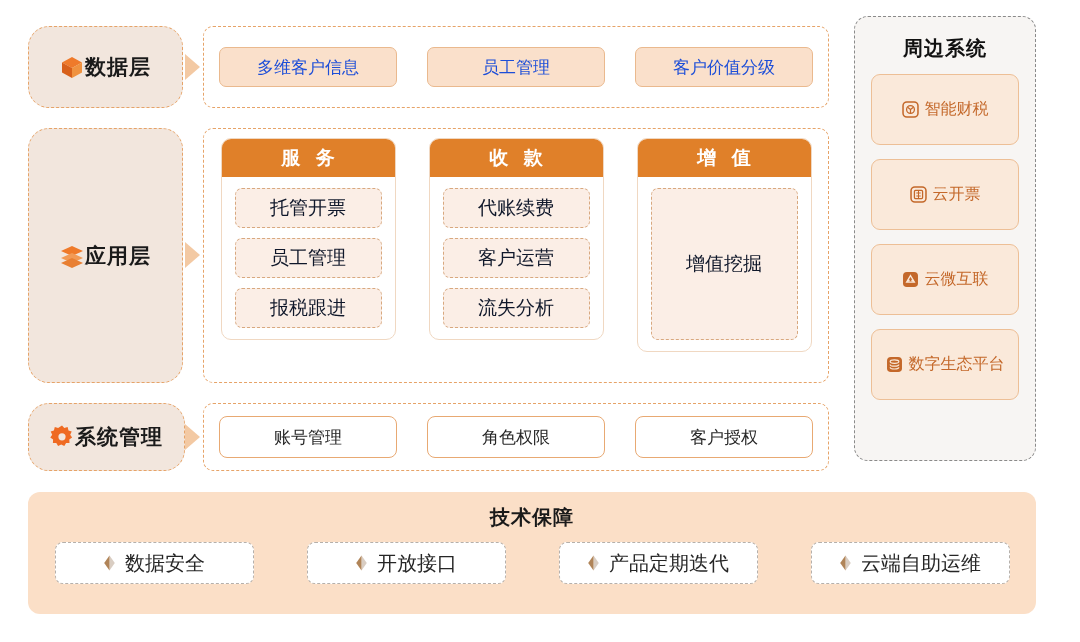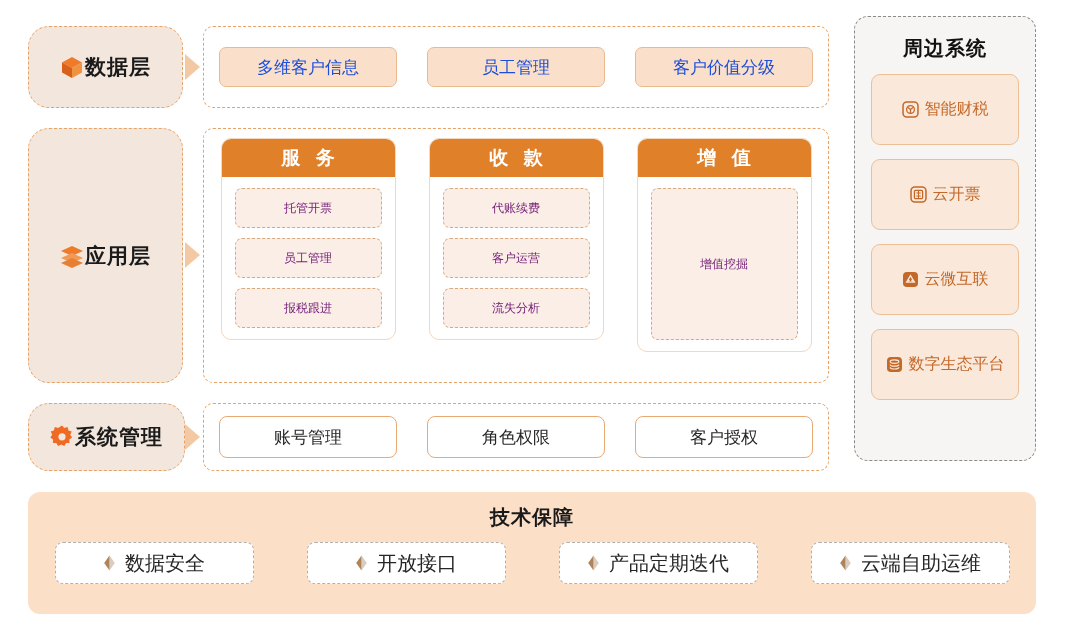--- a/index.html
+++ b/index.html
@@ -71,21 +71,21 @@
     display: flex; align-items: center; justify-content: center;
     text-indent: 5px;
   }
   .app-col-body { padding: 11px 13px; display: flex; flex-direction: column; gap: 10px; flex: 1; }
   .pill-app {
     height: 40px;
     background: #fbeee6;
     border: 1.3px dashed #d8a87f;
     border-radius: 7px;
     display: flex; align-items: center; justify-content: center;
-    font-size: 12px; color: #701a75;
+    font-size: 19px; color: #0f172a;
   }
   .pill-app.tall { flex: 1; min-height: 152px; }
 
   
   .sys-row { display: flex; align-items: center; justify-content: space-around; height: 100%; }
   .pill-sys {
     width: 178px; height: 42px;
     background: #ffffff;
     border: 1.4px solid #e8a973;
     border-radius: 8px;

